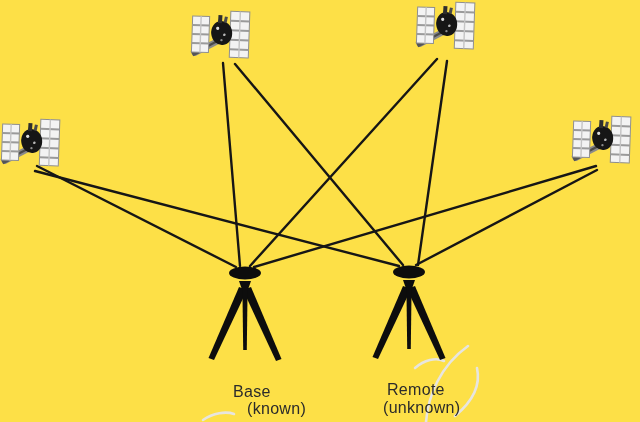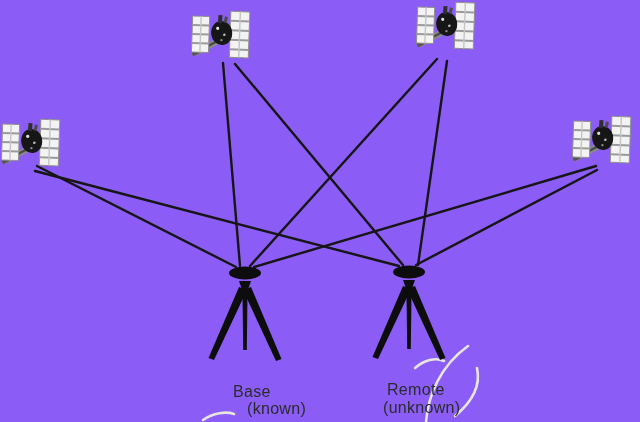--- a/index.html
+++ b/index.html
@@ -5,21 +5,21 @@
   html, body {
     margin: 0;
     padding: 0;
     background: #ffffff;
     font-family: "Liberation Sans", sans-serif;
   }
   .canvas {
     position: relative;
     width: 640px;
     height: 422px;
-    background: #8b5cf6;
+    background: #fde047;
     overflow: hidden;
   }
   svg { display: block; }
   .receiver-label {
     font-family: "Liberation Sans", sans-serif;
     font-size: 16px;
     fill: #2b2b2b;
     letter-spacing: 0.3px;
   }
   .receiver-sublabel {

